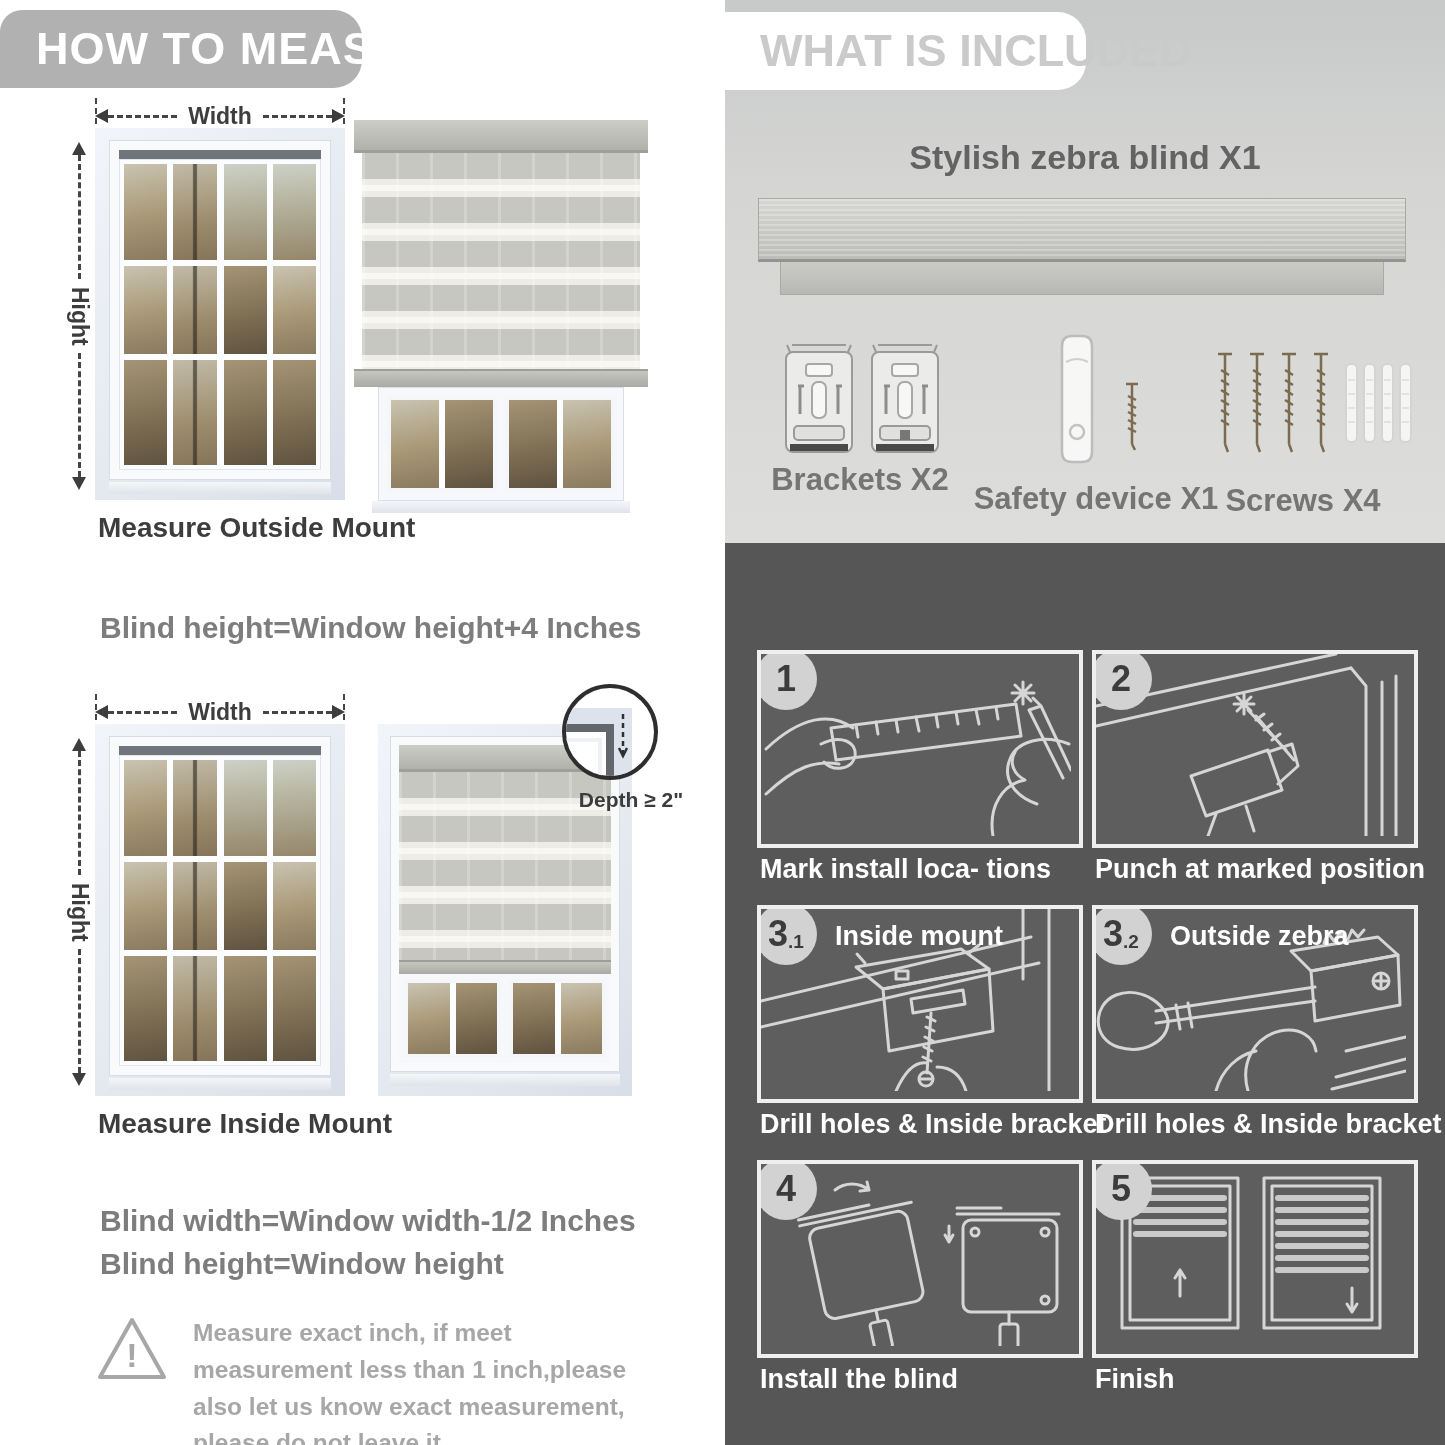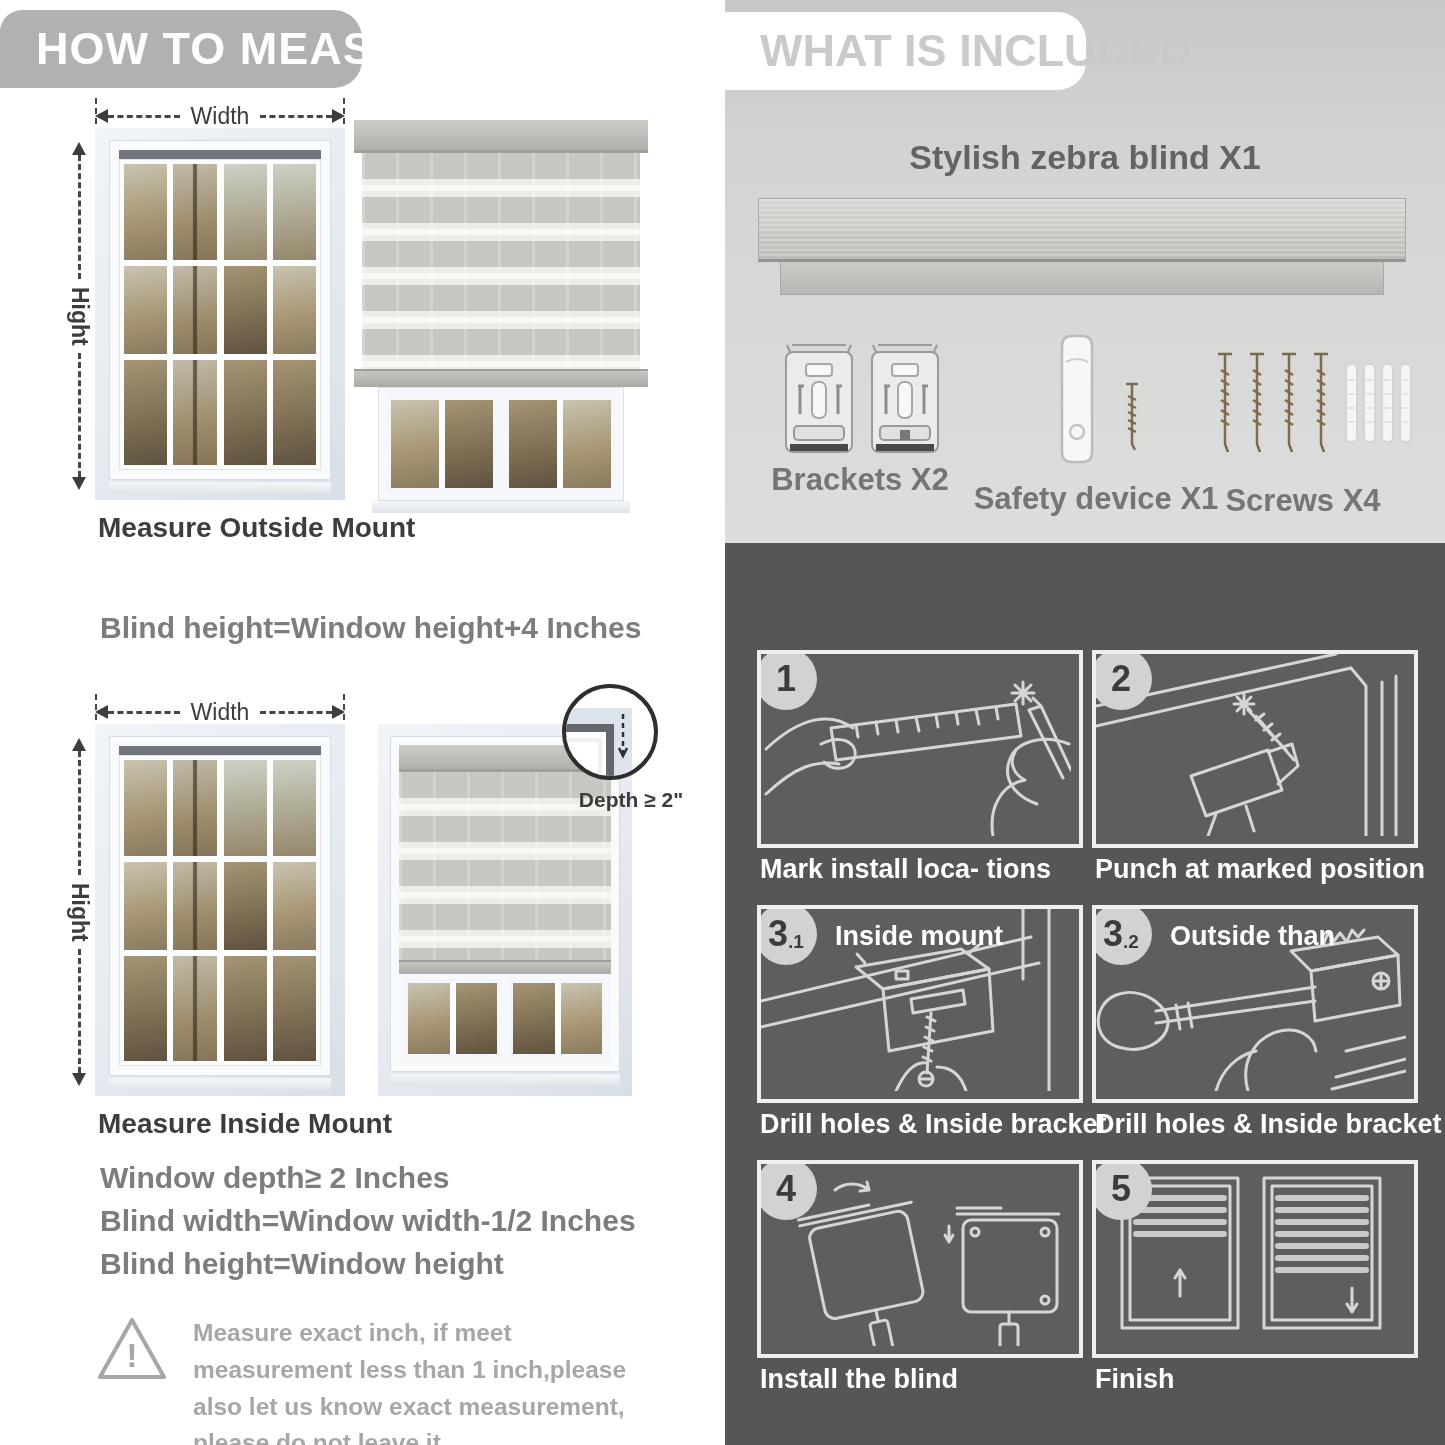--- a/index.html
+++ b/index.html
@@ -8,21 +8,21 @@
   .abs{position:absolute;box-sizing:border-box;}
 
   
   .howto-bar{left:0;top:10px;width:362px;height:78px;background:#b1b1b1;
              border-radius:22px 28px 28px 0;display:flex;align-items:center;padding-left:36px;
              color:#ffffff;font-size:45px;font-weight:bold;letter-spacing:1px;white-space:nowrap;}
 
   
   .h-measure{display:flex;align-items:center;height:24px;color:#3d3d3d;}
   .h-measure .dash{flex:1;border-top:3px dashed #454545;height:0;}
-  .m-label{font-size:23px;font-weight:normal;margin:0 11px;white-space:nowrap;}
+  .m-label{font-size:23px;font-weight:bold;margin:0 11px;white-space:nowrap;}
   .tri{width:0;height:0;flex:none;}
   .tri-left{border-top:7px solid transparent;border-bottom:7px solid transparent;border-right:13px solid #3d3d3d;}
   .tri-right{border-top:7px solid transparent;border-bottom:7px solid transparent;border-left:13px solid #3d3d3d;}
   .tri-up{border-left:7px solid transparent;border-right:7px solid transparent;border-bottom:13px solid #3d3d3d;}
   .tri-down{border-left:7px solid transparent;border-right:7px solid transparent;border-top:13px solid #3d3d3d;}
   .end-tick{position:absolute;border-left:2px dashed #454545;width:0;height:36px;top:-6px;}
   .v-measure{display:flex;flex-direction:column;align-items:center;width:26px;}
   .v-measure .vdash{flex:1;border-left:3px dashed #454545;width:0;}
   .v-label{writing-mode:vertical-rl;font-size:23px;font-weight:bold;color:#3d3d3d;margin:8px 0;}
 
@@ -220,21 +220,20 @@
       <path d="M0,20 H66 V92 H48 V38 H0 Z" fill="#dde3ec"></path>
       <path d="M0,40 H44 V92" fill="none" stroke="#62676d" stroke-width="8"></path>
       <path d="M0,52 H34 V92" fill="none" stroke="#eef1f5" stroke-width="4"></path>
       <path d="M57,26 V66" fill="none" stroke="#2f2f2f" stroke-width="2.5" stroke-dasharray="5 4"></path>
       <path d="M53,60 L57,68 L61,60" fill="none" stroke="#2f2f2f" stroke-width="2.5"></path>
     </svg>
   </div>
   <div class="abs depth-label" style="left:566px;top:788px;width:130px;">Depth ≥ 2"</div>
 
   <div class="abs heading" style="left:98px;top:1108px;">Measure Inside Mount</div>
-  <div class="abs mline" style="left:100px;top:1161px;">Window depth≥ 2 Inches</div>
   <div class="abs mline" style="left:100px;top:1204px;">Blind width=Window width-1/2 Inches</div>
   <div class="abs mline" style="left:100px;top:1247px;">Blind height=Window height</div>
 
   <div class="abs warning" style="left:95px;top:1315px;">
     <svg width="74" height="68" viewBox="0 0 74 68">
       <path d="M37,5 L69,62 L5,62 Z" fill="none" stroke="#a7a7a7" stroke-width="4" stroke-linejoin="round"></path>
       <text x="37" y="52" text-anchor="middle" font-size="34" font-weight="bold" fill="#a7a7a7" font-family="Liberation Sans, sans-serif">!</text>
     </svg>
     <div class="warn-text">Measure exact inch, if meet measurement less than 1 inch,please also let us know exact measurement, please do not leave it</div>
   </div>
@@ -410,21 +409,21 @@
         <path d="M60,102 L219,78 M60,114 L219,92"></path>
         <path d="M20,86 C-4,96 -4,130 22,138 C48,146 70,132 72,115 C74,98 46,76 20,86 Z"></path>
         <path d="M80,96 l4,24 M92,94 l4,24"></path>
         <path d="M120,182 C126,160 142,146 160,142 M152,182 C144,154 158,128 184,122 C204,118 218,128 220,142"></path>
       </g>
     </svg>
     <div class="badge">
       <span>3</span>
         <span class="sub">.2</span>
     </div>
-    <div class="step-label">Outside than</div>
+    <div class="step-label">Outside zebra</div>
   </div>
   <div class="caption" style="left:1095px;top:1109px;">Drill holes &amp;  Inside bracket</div>
 
   <div class="step" style="left:757px;top:1160px;">
     <svg class="lineart" width="310" height="182" viewBox="0 0 310 182">
       <g stroke="#d6d6d6" stroke-width="3" fill="none" stroke-linecap="round" stroke-linejoin="round">
         <g transform="rotate(-12 100 100)">
           <path d="M48,50 H162 M48,44 H120"></path>
           <rect x="55" y="56" width="100" height="92" rx="10"></rect>
           <path d="M105,148 v12"></path>

